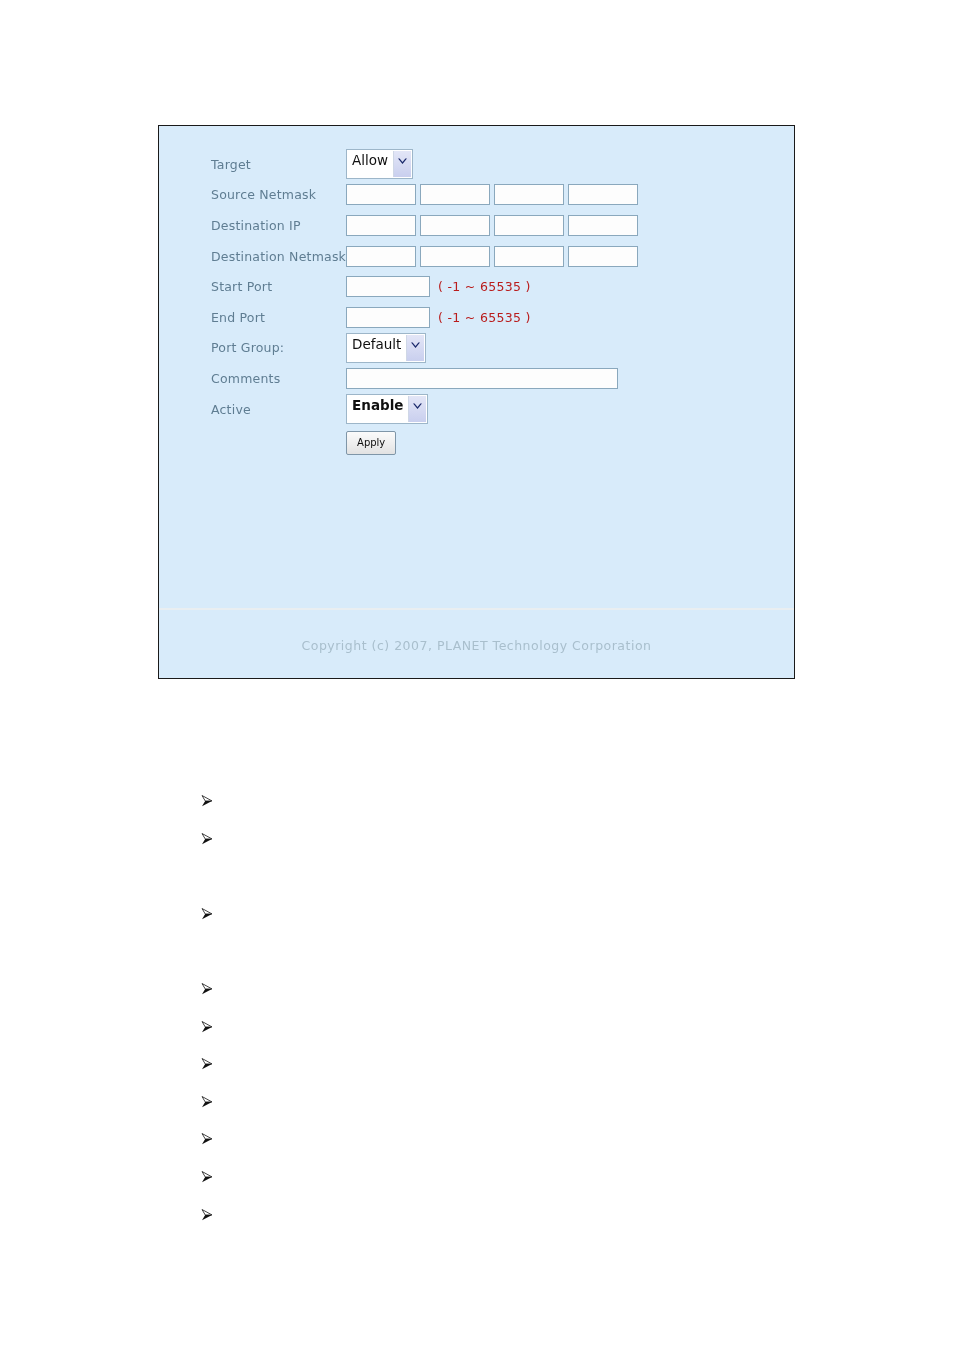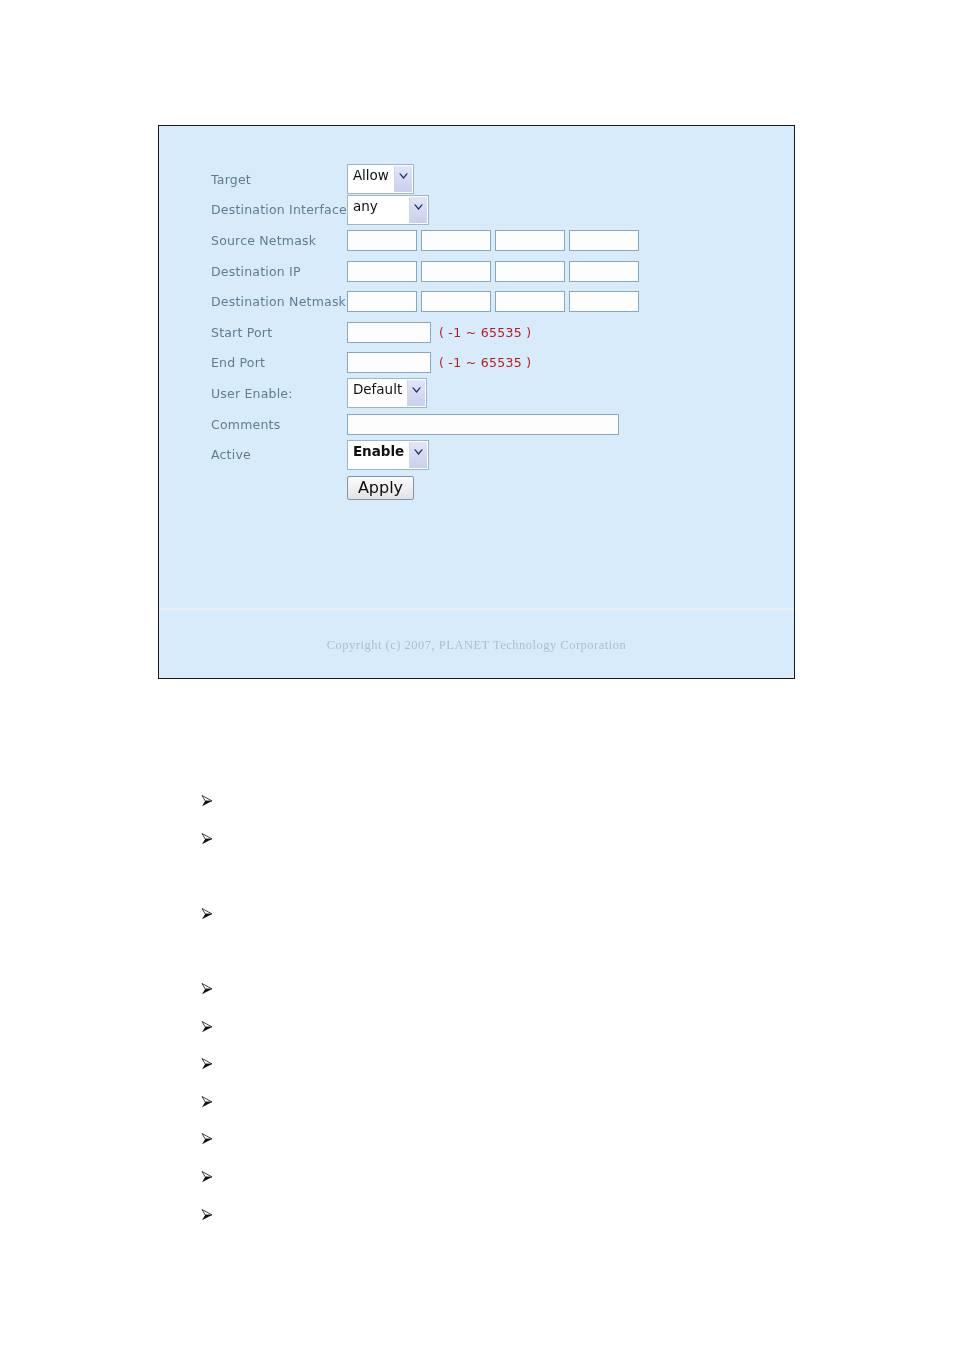--- a/index.html
+++ b/index.html
@@ -31,21 +31,21 @@
     position: absolute;
     left: 0;
     top: 0;
     width: 100%;
     height: 482px;
   }
 
   .form-table {
     position: absolute;
     left: 52px;
-    top: 38px;
+    top: 23px;
     border-collapse: collapse;
   }
   .form-table td {
     padding: 0;
     vertical-align: middle;
     height: 30.6px;
   }
   .lbl {
     font-size: 12.5px;
     color: #5f7d92;
@@ -126,21 +126,21 @@
   
   .apply-row {
     text-align: left;
     padding-left: 50px;
   }
   .apply-btn {
     display: inline-block;
     margin-top: 6px;
     padding: 2px 10px 3px 10px;
     font-family: "DejaVu Sans", sans-serif;
-    font-size: 16px;
+    font-size: 10px;
     color: #0d0d0d;
     background: linear-gradient(to bottom, #fbfbfb 0%, #eeeeee 55%, #e2e2e2 100%);
     border: 1px solid #7f96a8;
     border-radius: 2px;
     cursor: default;
     line-height: 17px;
   }
 
   
   .footer {
@@ -154,21 +154,20 @@
   }
   .footer-text {
     position: absolute;
     left: 0;
     right: 0;
     top: 28px;
     text-align: center;
     font-size: 12.5px;
     color: #a9bfcd;
     letter-spacing: 0.5px;
-    font-family: Liberation Serif, serif;
   }
 
   
   .bullets {
     position: absolute;
     left: 0;
     top: 0;
     width: 100%;
   }
   .bullet {
@@ -192,49 +191,41 @@
       <tbody id="form-rows">
           <tr>
             <td class="lbl">Target</td>
             <td class="ctl"><div class="sel w-target"><span class="sel-text">Allow</span><span class="sel-arrow">
                   <svg width="11" height="9" viewBox="0 0 11 9">
                     <path d="M1 1.6 L5.5 7 L10 1.6 L8.4 1.6 L5.5 5.0 L2.6 1.6 Z" fill="#1b2a6b"></path>
                   </svg>
                 </span></div></td>
           </tr>
           <tr>
-            <td class="lbl">Destination Interface</td>
-            <td class="ctl"><div class="sel w-iface"><span class="sel-text">any</span><span class="sel-arrow">
-                  <svg width="11" height="9" viewBox="0 0 11 9">
-                    <path d="M1 1.6 L5.5 7 L10 1.6 L8.4 1.6 L5.5 5.0 L2.6 1.6 Z" fill="#1b2a6b"></path>
-                  </svg>
-                </span></div></td>
-          </tr>
-          <tr>
             <td class="lbl">Source Netmask</td>
             <td class="ctl"><input type="text" class="tin quad" style=""><input type="text" class="tin quad" style=""><input type="text" class="tin quad" style=""><input type="text" class="tin quad" style=""></td>
           </tr>
           <tr>
             <td class="lbl">Destination IP</td>
             <td class="ctl"><input type="text" class="tin quad" style=""><input type="text" class="tin quad" style=""><input type="text" class="tin quad" style=""><input type="text" class="tin quad" style=""></td>
           </tr>
           <tr>
             <td class="lbl">Destination Netmask</td>
             <td class="ctl"><input type="text" class="tin quad" style=""><input type="text" class="tin quad" style=""><input type="text" class="tin quad" style=""><input type="text" class="tin quad" style=""></td>
           </tr>
           <tr>
             <td class="lbl">Start Port</td>
             <td class="ctl"><input type="text" class="tin port" value="" style=""><span class="hint">( -1 ~ 65535 )</span></td>
           </tr>
           <tr>
             <td class="lbl">End Port</td>
             <td class="ctl"><input type="text" class="tin port" value="" style=""><span class="hint">( -1 ~ 65535 )</span></td>
           </tr>
           <tr>
-            <td class="lbl">User Enable:</td>
+            <td class="lbl">Port Group:</td>
             <td class="ctl"><div class="sel w-group"><span class="sel-text">Default</span><span class="sel-arrow">
                   <svg width="11" height="9" viewBox="0 0 11 9">
                     <path d="M1 1.6 L5.5 7 L10 1.6 L8.4 1.6 L5.5 5.0 L2.6 1.6 Z" fill="#1b2a6b"></path>
                   </svg>
                 </span></div></td>
           </tr>
           <tr>
             <td class="lbl">Comments</td>
             <td class="ctl"><input type="text" class="tin comments" value="" style=""></td>
           </tr>

